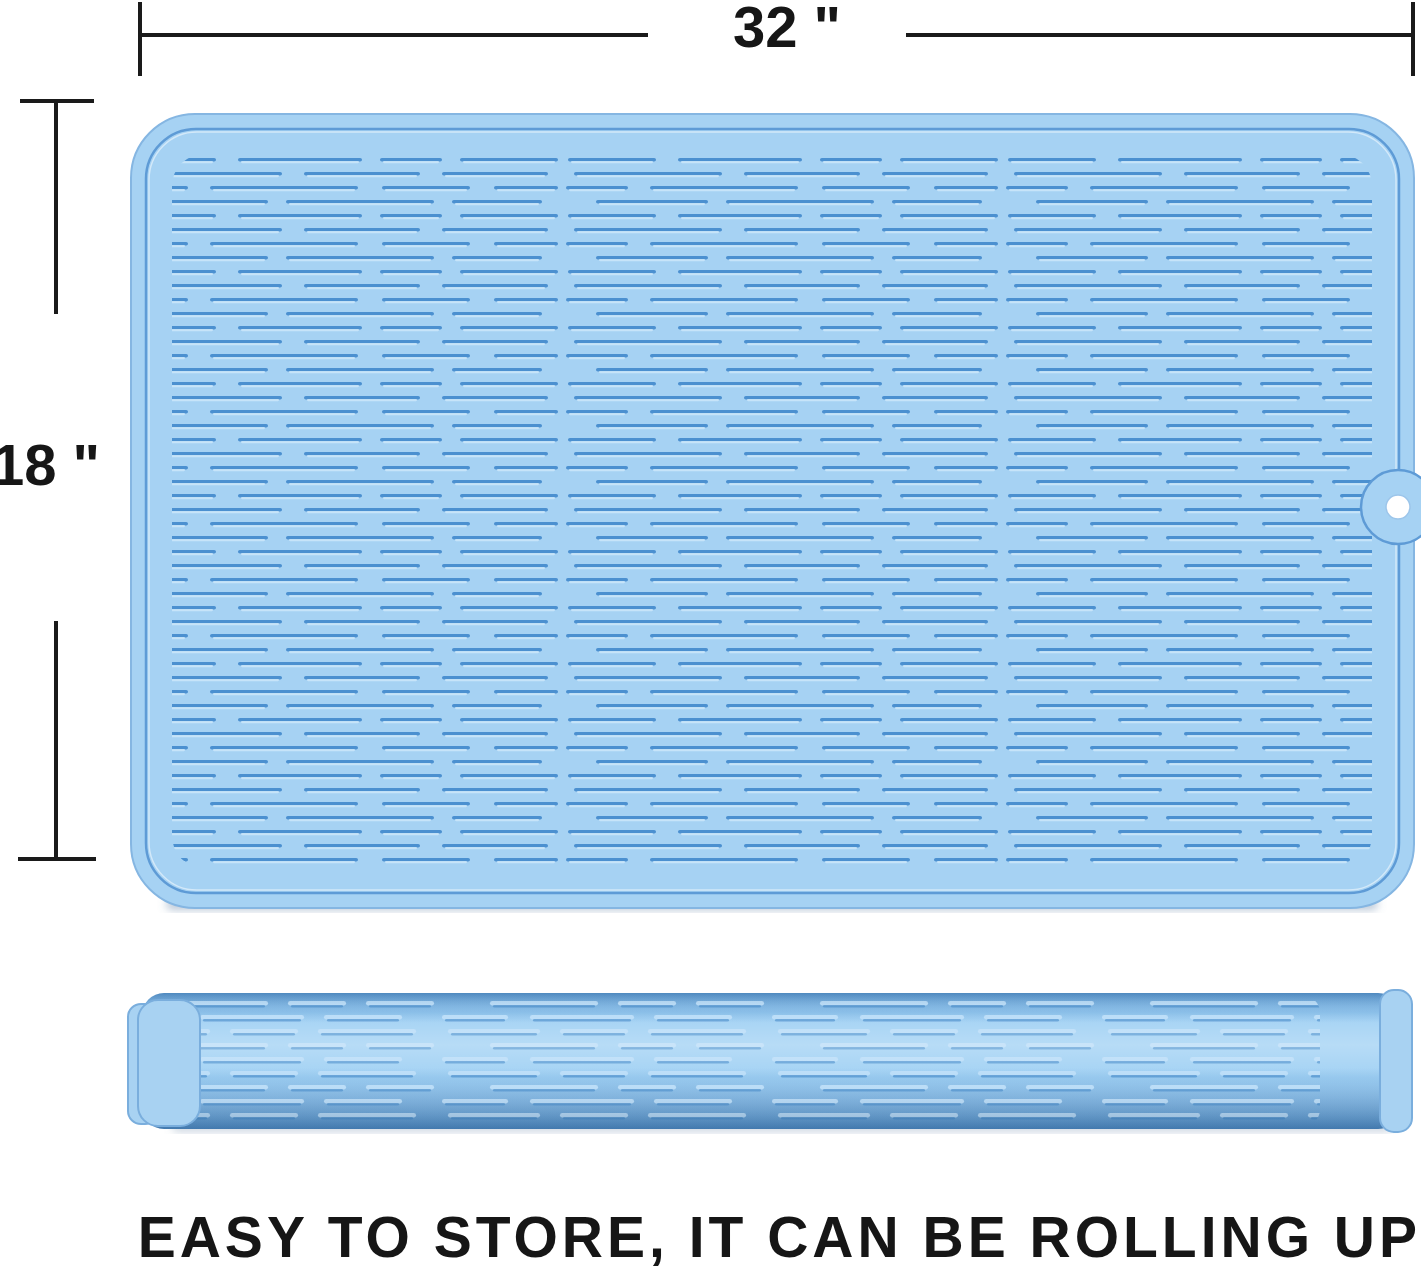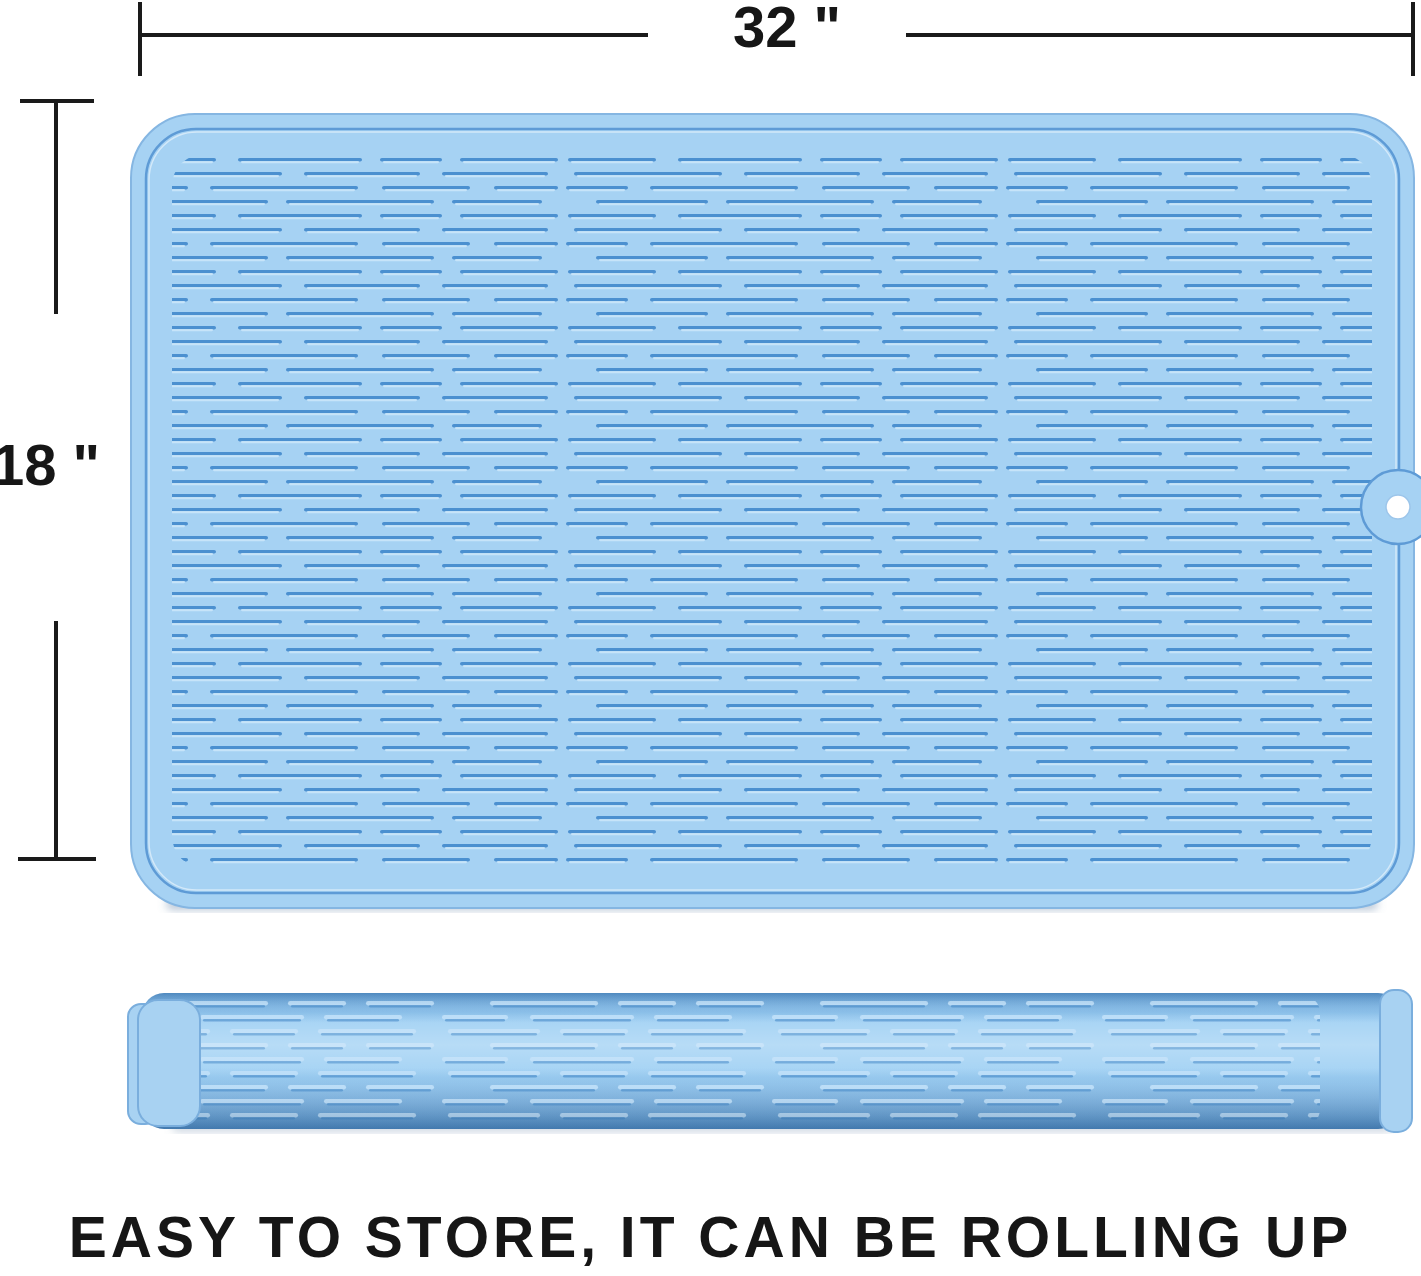--- a/index.html
+++ b/index.html
@@ -1,21 +1,21 @@
 <!DOCTYPE html>
 <html style="--mat-fill: #A6D2F3; --mat-edge: #85B6E2; --inner-border: #5E9BD6; --groove-dark: #4B90D0; --groove-light: #CDE8FB; --roll-top: #5E9CD3; --roll-mid: #A3D2F4; --roll-bottom: #5694CC; --roll-dash-light: #BADDF8; --roll-dash-shadow: #3E86C6; --rim-fill: #A8D2F2; --rim-edge: #7AAEDD; --hole-fill: #FFFFFF; --hole-ring: #9CC5EA; --dimension-line: #1A1A1A; --text: #161616; --background: #FFFFFF;"><head>
 <meta charset="utf-8">
 <style>
   html,body{margin:0;padding:0;background:var(--background,#fff);}
   #stage{position:relative;width:1421px;height:1276px;overflow:hidden;background:var(--background,#fff);
          font-family:"Liberation Sans",sans-serif;}
   .dim{position:absolute;background:var(--dimension-line,#1a1a1a);}
   .dim-label{position:absolute;font-weight:bold;font-size:58px;line-height:58px;
              color:var(--text,#161616);text-align:center;white-space:nowrap;}
-  .caption{position:absolute;left:0;top:1207px;width:100%;text-align:center;font-weight:bold;
+  .caption{position:absolute;left:0;top:1207px;width:100%;text-align:right;font-weight:bold;
            font-size:57px;line-height:60px;letter-spacing:4px;color:var(--text,#161616);white-space:nowrap;}
   svg{position:absolute;overflow:visible;}
   
   .mat-shadow{fill:rgba(100,130,165,.45);}
   .mat-body{fill:var(--mat-fill);stroke:var(--mat-edge);stroke-width:2;}
   .mat-inner{fill:none;stroke:var(--inner-border);stroke-width:2.5;}
   .mat-inner-hi{fill:none;stroke:rgba(255,255,255,.5);stroke-width:1.5;}
   .bump{fill:var(--mat-fill);stroke:var(--inner-border);stroke-width:2.5;}
   .hole{fill:var(--hole-fill);stroke:var(--hole-ring);stroke-width:1.5;}
   .c-groove{fill:var(--groove-dark);}

